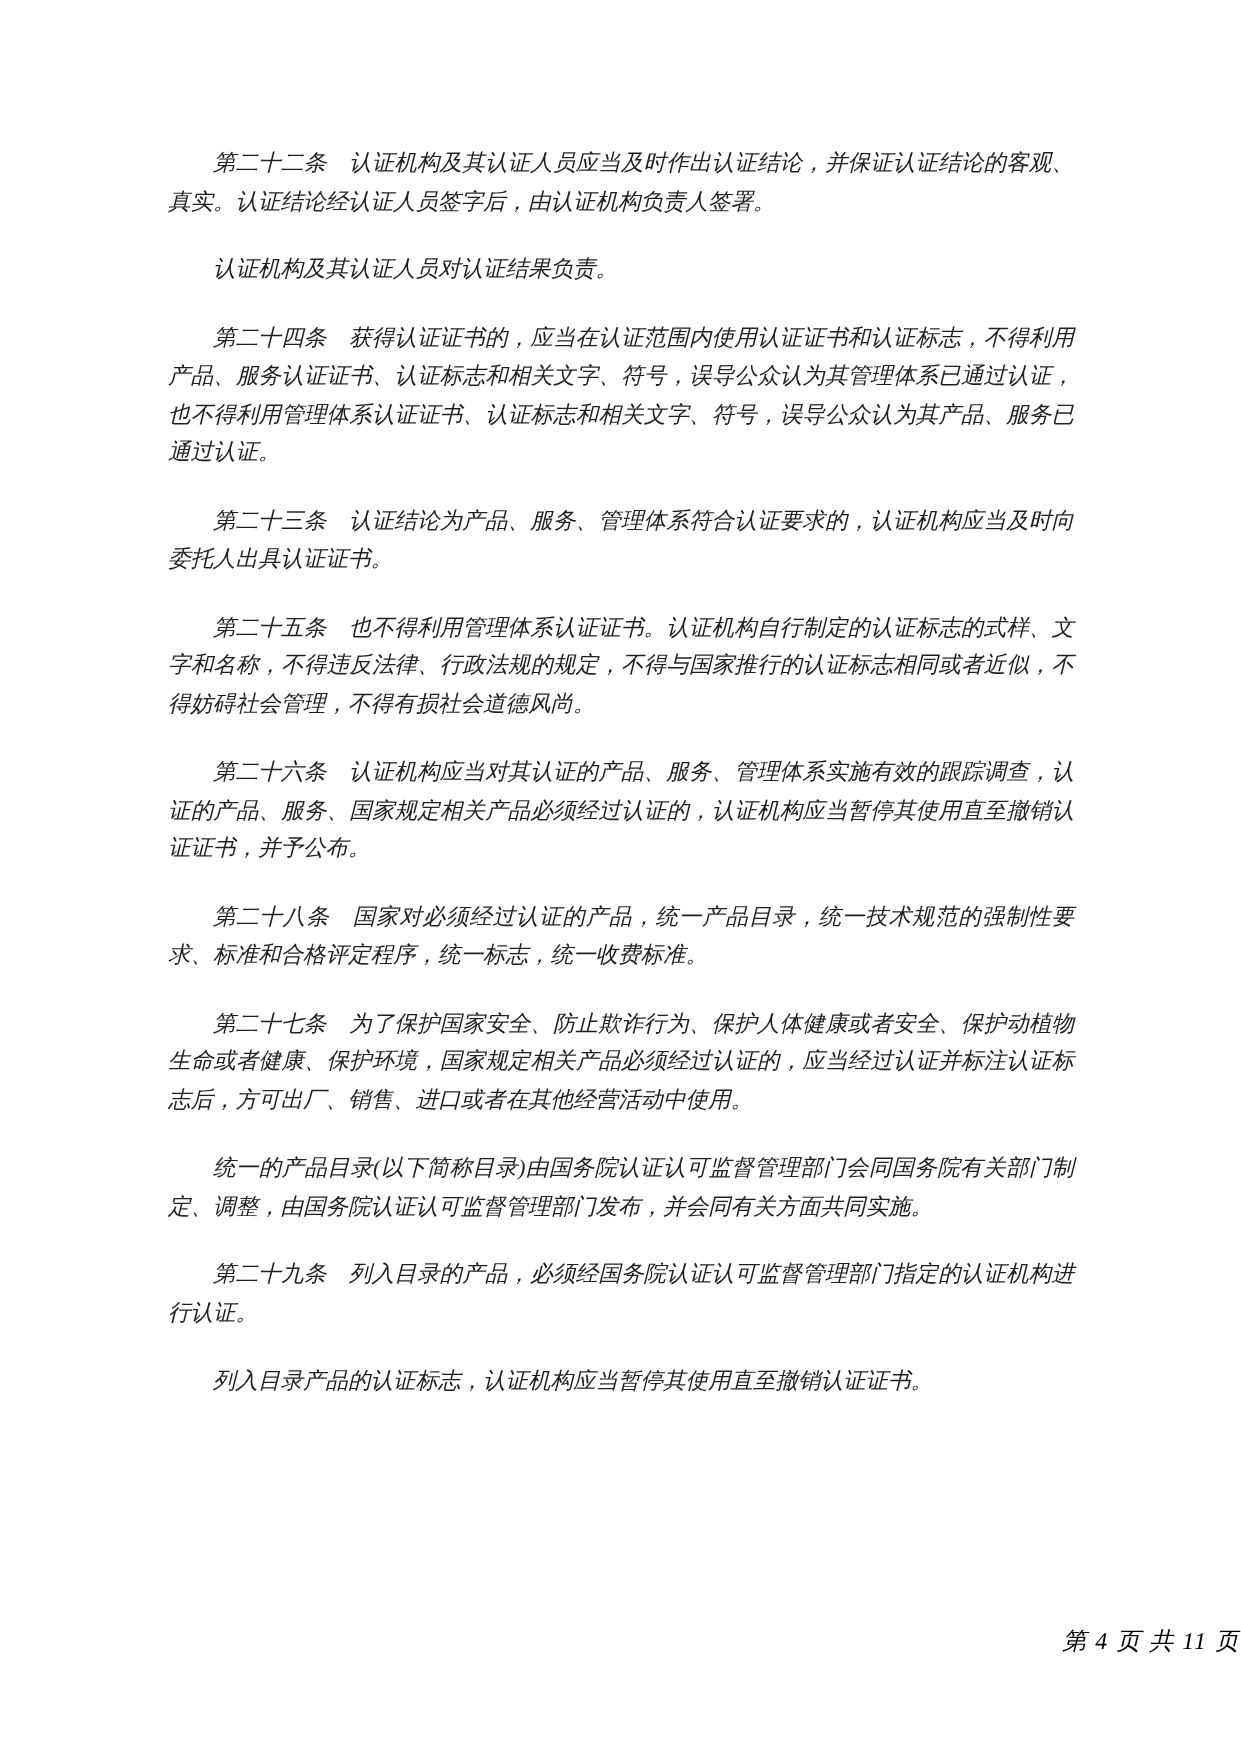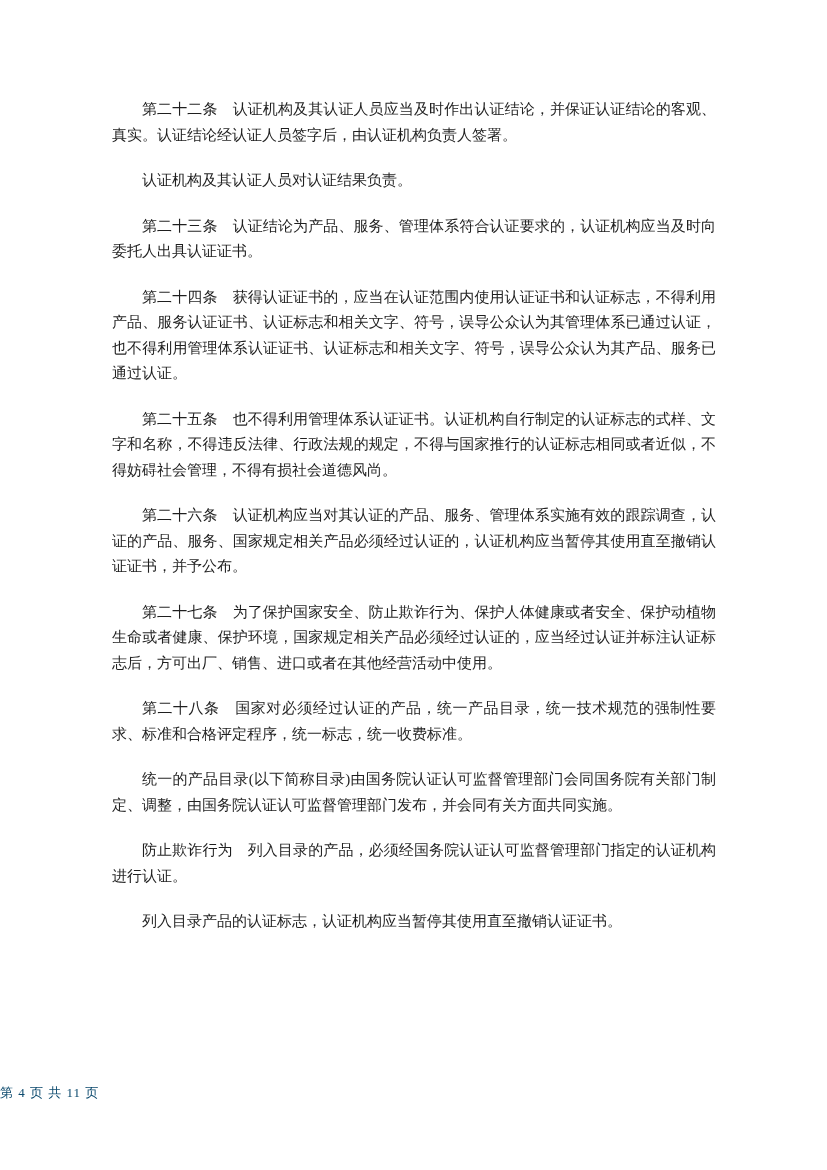--- a/index.html
+++ b/index.html
@@ -7,20 +7,21 @@
     padding: 0;
     background: #ffffff;
   }
   .page {
     position: relative;
     width: 827px;
     height: 1170px;
     background: #ffffff;
     overflow: hidden;
     font-family: "Liberation Serif", "DejaVu Serif", serif;
+    font-style: italic;
   }
   .content {
     position: absolute;
     left: 112px;
     top: 97px;
     width: 604px;
   }
   .para {
     font-size: 15px;
     line-height: 25.5px;
@@ -28,39 +29,39 @@
     text-align: justify;
     text-indent: 2em;
     margin: 0 0 20px 0;
     word-break: break-all;
   }
   .footer {
     position: absolute;
     left: 0;
     top: 1084px;
     width: 100%;
-    text-align: left;
-    font-size: 13px;
-    color: #0c4a6e;
+    text-align: right;
+    font-size: 16px;
+    color: #000000;
     letter-spacing: 1px;
   }
 </style>
 </head>
 <body>
 
 <div class="page">
   <div class="content">
     <p class="para">第二十二条　认证机构及其认证人员应当及时作出认证结论，并保证认证结论的客观、真实。认证结论经认证人员签字后，由认证机构负责人签署。</p>
     <p class="para">认证机构及其认证人员对认证结果负责。</p>
+    <p class="para">第二十四条　获得认证证书的，应当在认证范围内使用认证证书和认证标志，不得利用产品、服务认证证书、认证标志和相关文字、符号，误导公众认为其管理体系已通过认证，也不得利用管理体系认证证书、认证标志和相关文字、符号，误导公众认为其产品、服务已通过认证。</p>
     <p class="para">第二十三条　认证结论为产品、服务、管理体系符合认证要求的，认证机构应当及时向委托人出具认证证书。</p>
-    <p class="para">第二十四条　获得认证证书的，应当在认证范围内使用认证证书和认证标志，不得利用产品、服务认证证书、认证标志和相关文字、符号，误导公众认为其管理体系已通过认证，也不得利用管理体系认证证书、认证标志和相关文字、符号，误导公众认为其产品、服务已通过认证。</p>
     <p class="para">第二十五条　也不得利用管理体系认证证书。认证机构自行制定的认证标志的式样、文字和名称，不得违反法律、行政法规的规定，不得与国家推行的认证标志相同或者近似，不得妨碍社会管理，不得有损社会道德风尚。</p>
     <p class="para">第二十六条　认证机构应当对其认证的产品、服务、管理体系实施有效的跟踪调查，认证的产品、服务、国家规定相关产品必须经过认证的，认证机构应当暂停其使用直至撤销认证证书，并予公布。</p>
+    <p class="para">第二十八条　国家对必须经过认证的产品，统一产品目录，统一技术规范的强制性要求、标准和合格评定程序，统一标志，统一收费标准。</p>
     <p class="para">第二十七条　为了保护国家安全、防止欺诈行为、保护人体健康或者安全、保护动植物生命或者健康、保护环境，国家规定相关产品必须经过认证的，应当经过认证并标注认证标志后，方可出厂、销售、进口或者在其他经营活动中使用。</p>
-    <p class="para">第二十八条　国家对必须经过认证的产品，统一产品目录，统一技术规范的强制性要求、标准和合格评定程序，统一标志，统一收费标准。</p>
     <p class="para">统一的产品目录(以下简称目录)由国务院认证认可监督管理部门会同国务院有关部门制定、调整，由国务院认证认可监督管理部门发布，并会同有关方面共同实施。</p>
-    <p class="para">防止欺诈行为　列入目录的产品，必须经国务院认证认可监督管理部门指定的认证机构进行认证。</p>
+    <p class="para">第二十九条　列入目录的产品，必须经国务院认证认可监督管理部门指定的认证机构进行认证。</p>
     <p class="para">列入目录产品的认证标志，认证机构应当暂停其使用直至撤销认证证书。</p>
   </div>
   <div class="footer">
     <span>第 4 页 共 11 页</span>
   </div>
 </div>
 
 </body></html>

